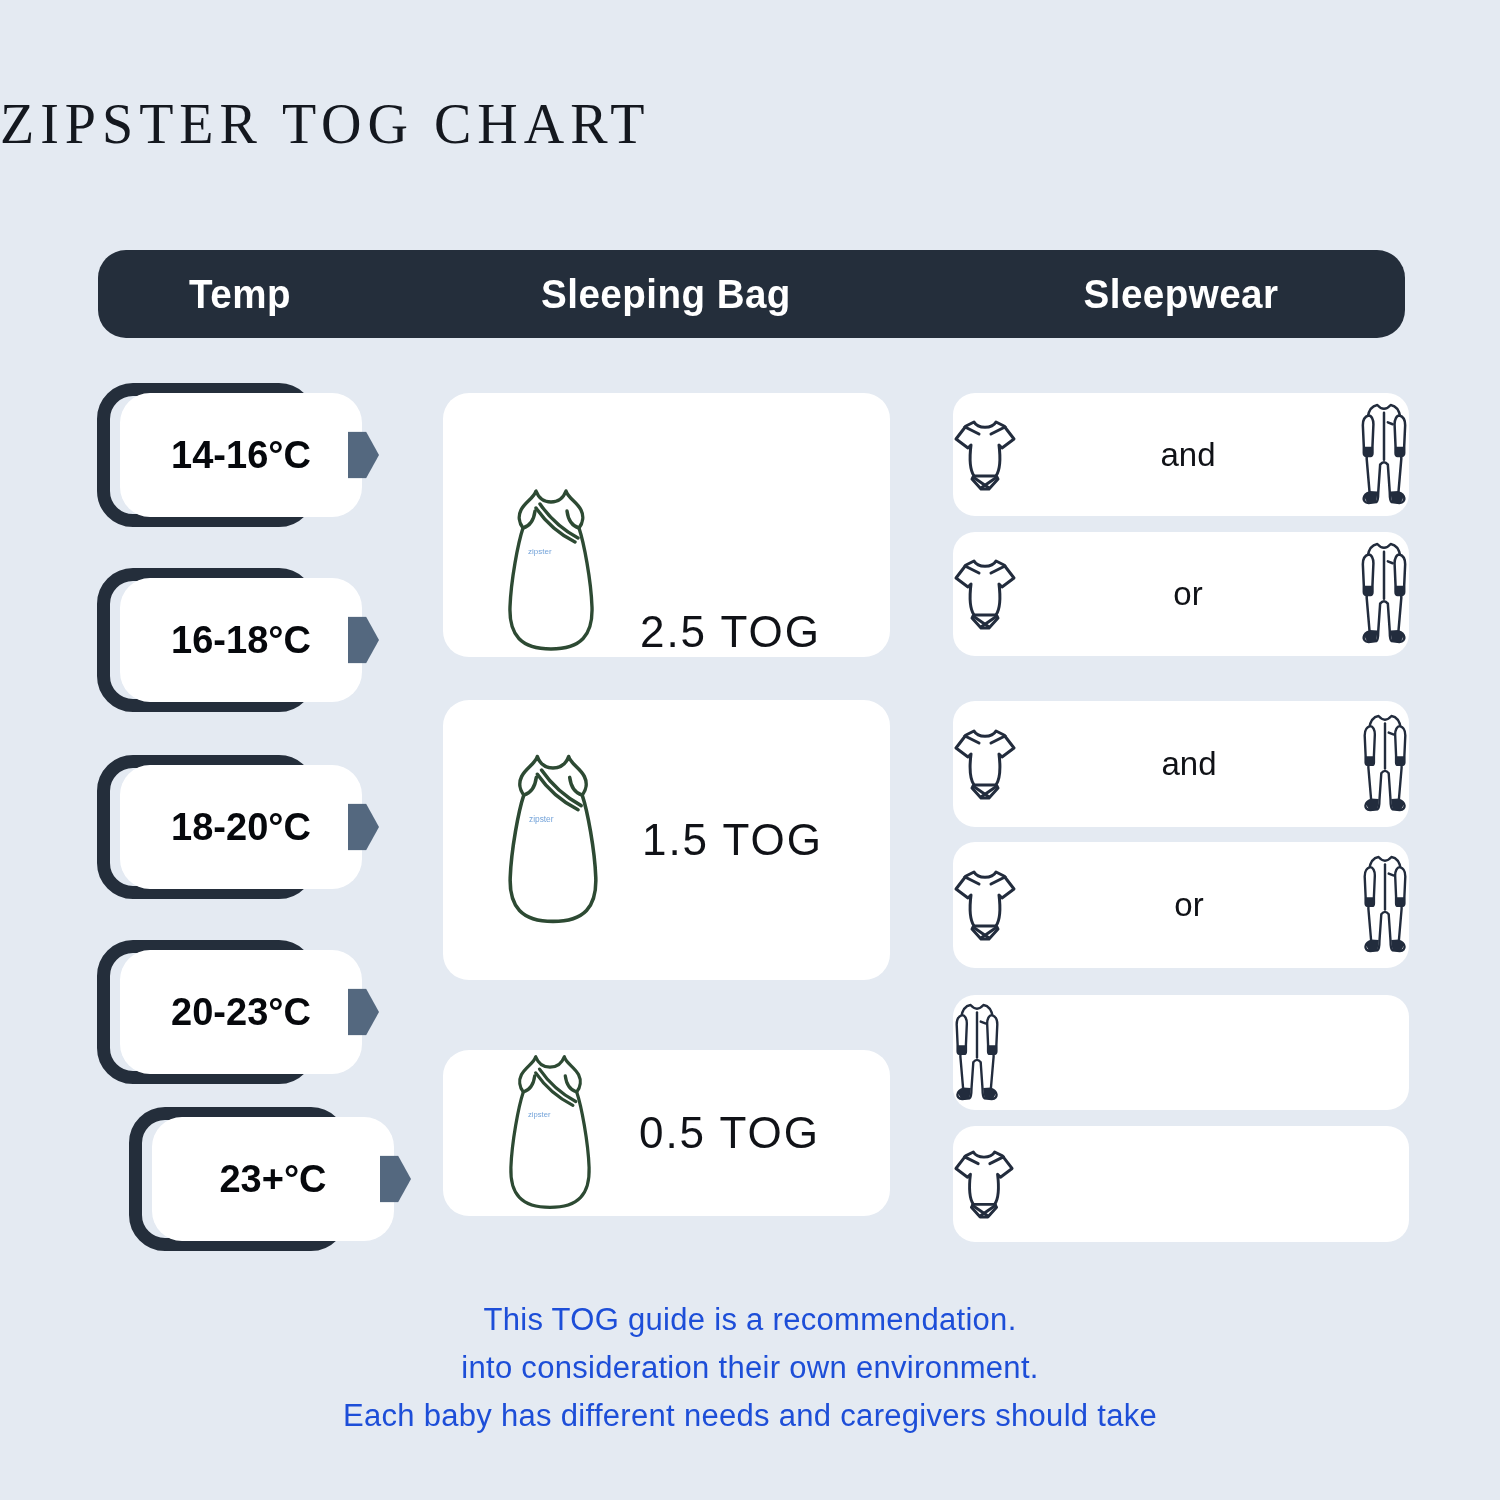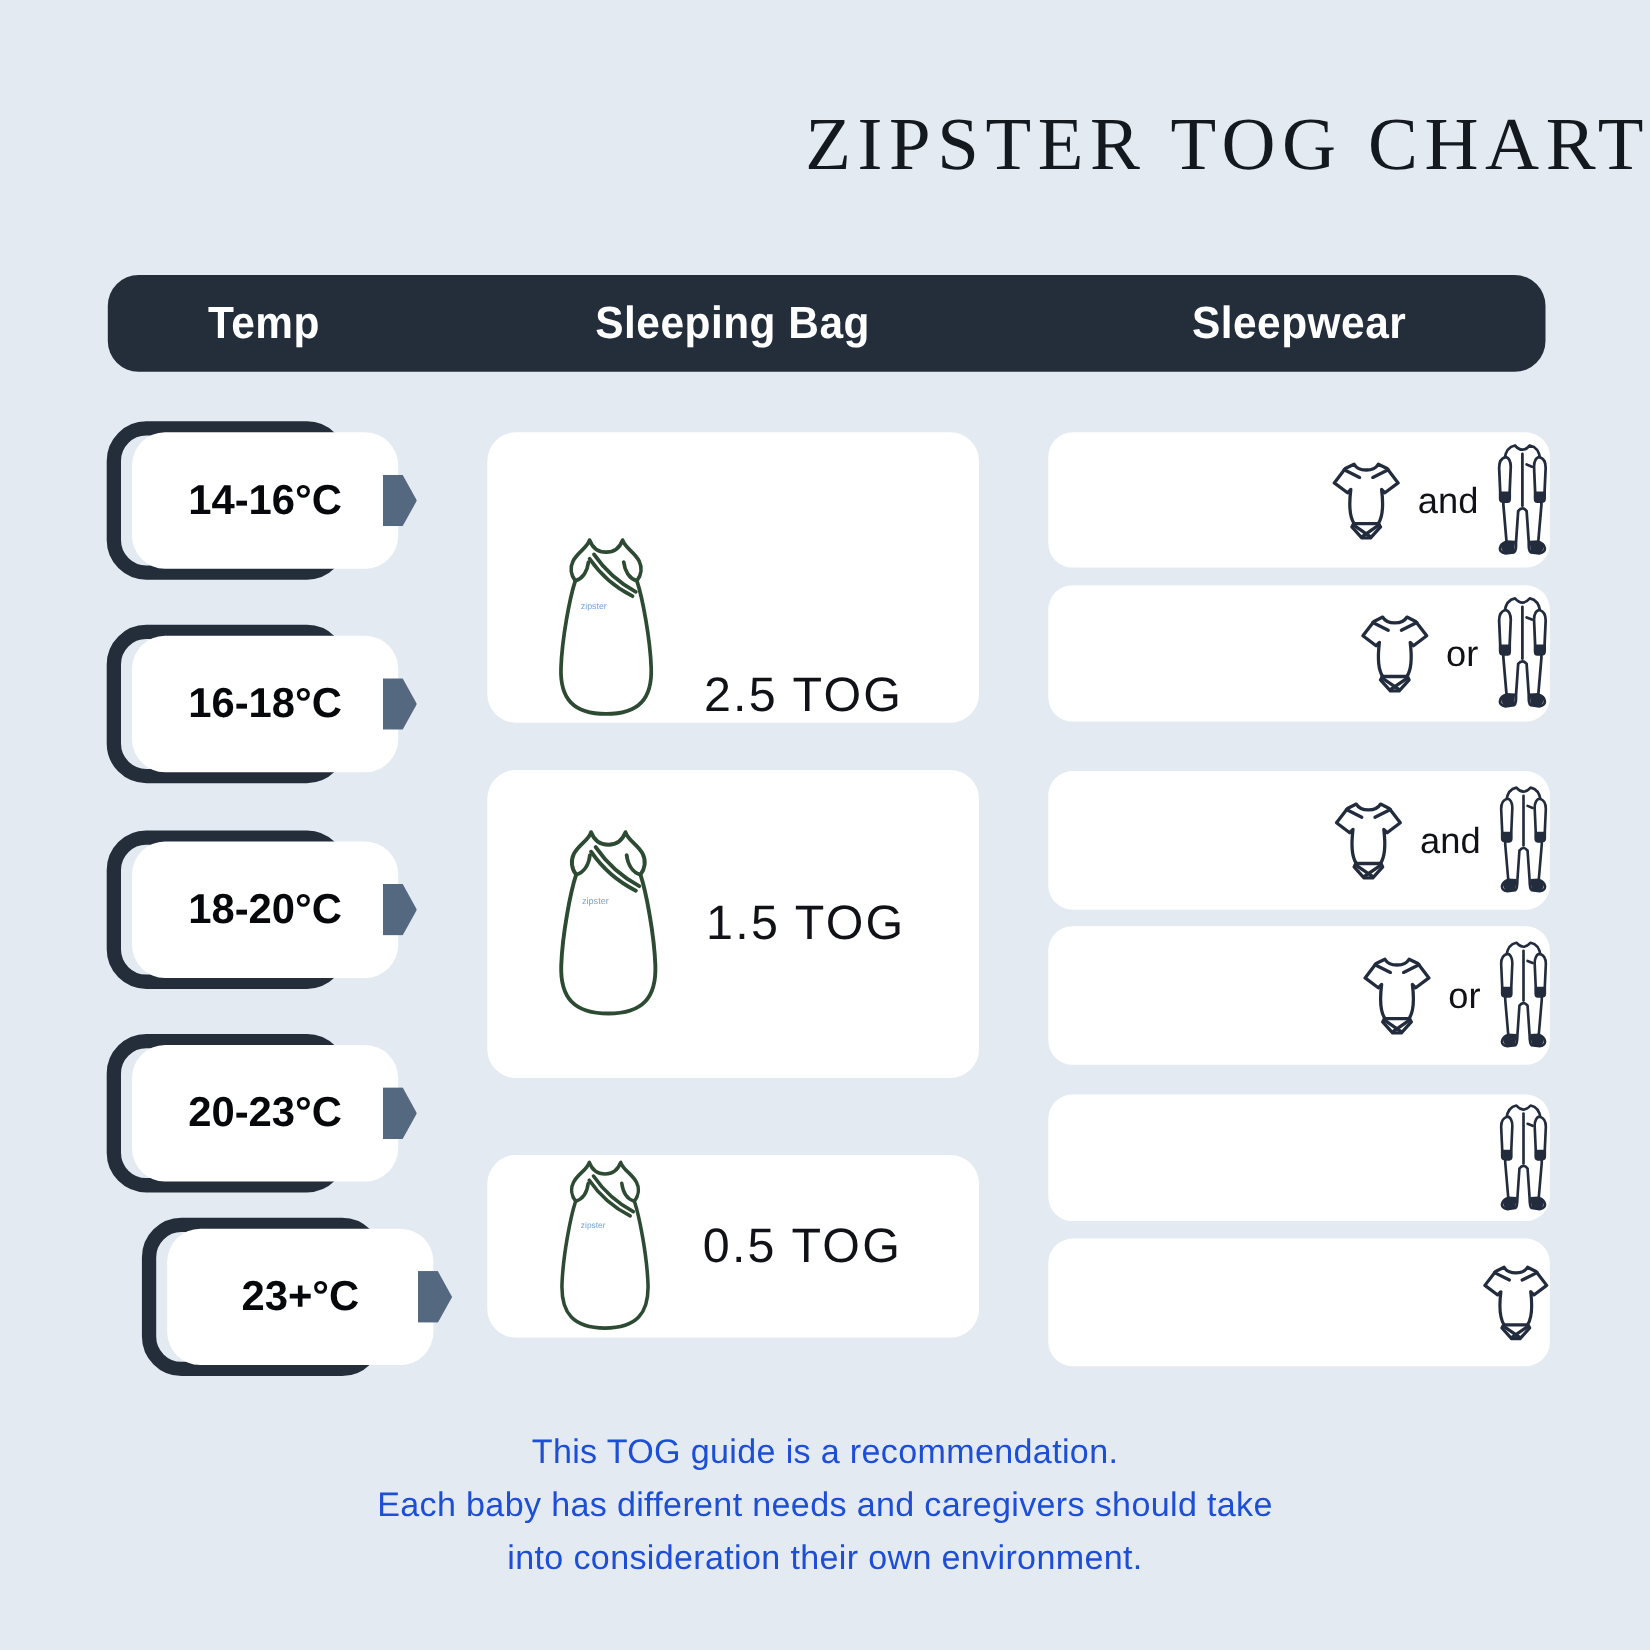--- a/index.html
+++ b/index.html
@@ -9,24 +9,24 @@
     font-family: "Liberation Sans", sans-serif;
     position: relative;
     overflow: hidden;
     color: var(--text-dark, #14181f);
   }
   .canvas { position:absolute; inset:0; }
 
   
   .title {
     position:absolute; top:92px; left:0; width:100%;
-    text-align:right;
+    text-align:left;
     font-family:"Liberation Serif", serif;
     font-weight:400;
-    font-size:68px;
+    font-size:56px;
     letter-spacing:6px;
     color: var(--text-dark, #14181f);
   }
 
   
   .header-bar {
     position:absolute; left:98px; top:250px; width:1307px; height:88px;
     background: var(--navy, #242e3b);
     border-radius:28px;
   }
@@ -71,21 +71,21 @@
   .card-3 { top:1050px; height:166px; }
   .bag-card svg { margin-left:62px; flex:none; }
   .bag-card .tog {
     flex:1; text-align:center; padding-right:26px;
     font-size:44px; font-weight:400; letter-spacing:2px; color:#101217;
   }
 
   
   .wear-row {
     position:absolute; left:953px; width:456px; background:#ffffff;
-    border-radius:22px; display:flex; align-items:center; justify-content:flex-end;
+    border-radius:22px; display:flex; align-items:center; justify-content:space-between;
     gap:15px;
   }
   .row-1 { top:393px;  height:123px; }
   .row-2 { top:532px;  height:124px; }
   .row-3 { top:701px;  height:126px; }
   .row-4 { top:842px;  height:126px; }
   .row-5 { top:995px;  height:115px; }
   .row-6 { top:1126px; height:116px; }
   .wear-row .conj { font-size:33px; color:#101217; }
   .wear-row svg { flex:none; }
@@ -249,17 +249,17 @@
       </svg>
   </div>
   <div class="wear-row row-6">
     <svg width="62" height="72" viewBox="0 0 64 74">
         <use href="#sym-bodysuit"></use>
       </svg>
   </div>
 
   <div class="footer">
     <p>This TOG guide is a recommendation.</p>
+    <p>into consideration their own environment.</p>
     <p>Each baby has different needs and caregivers should take</p>
-    <p>into consideration their own environment.</p>
   </div>
 
 </div>
 
 </body></html>

